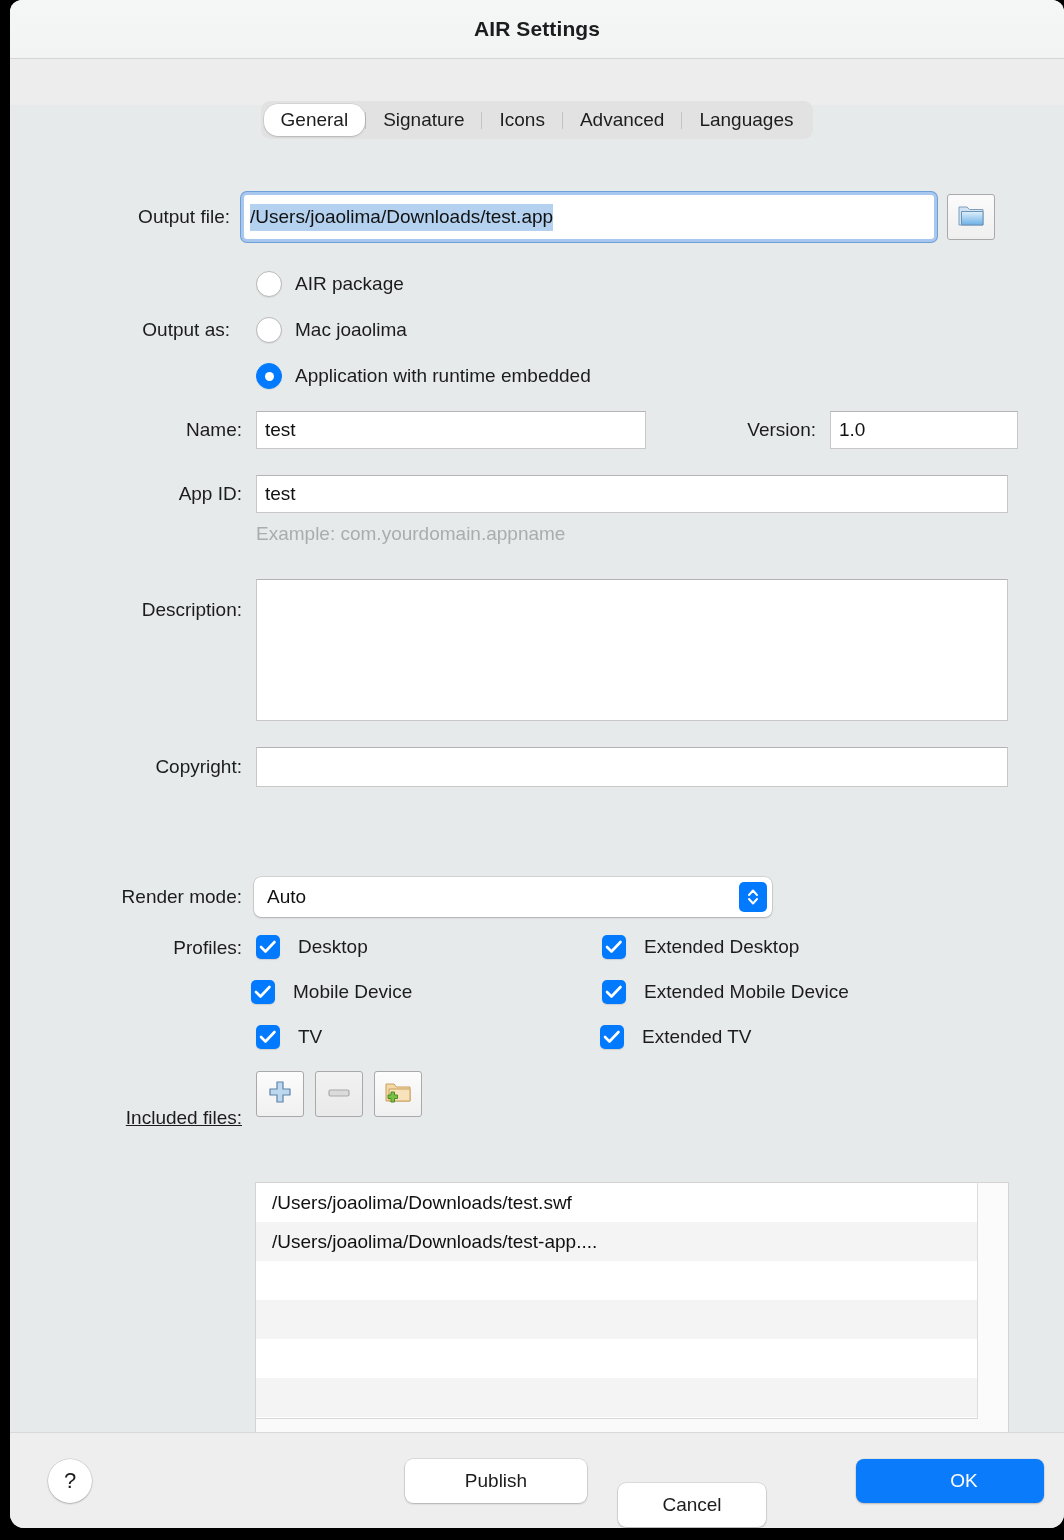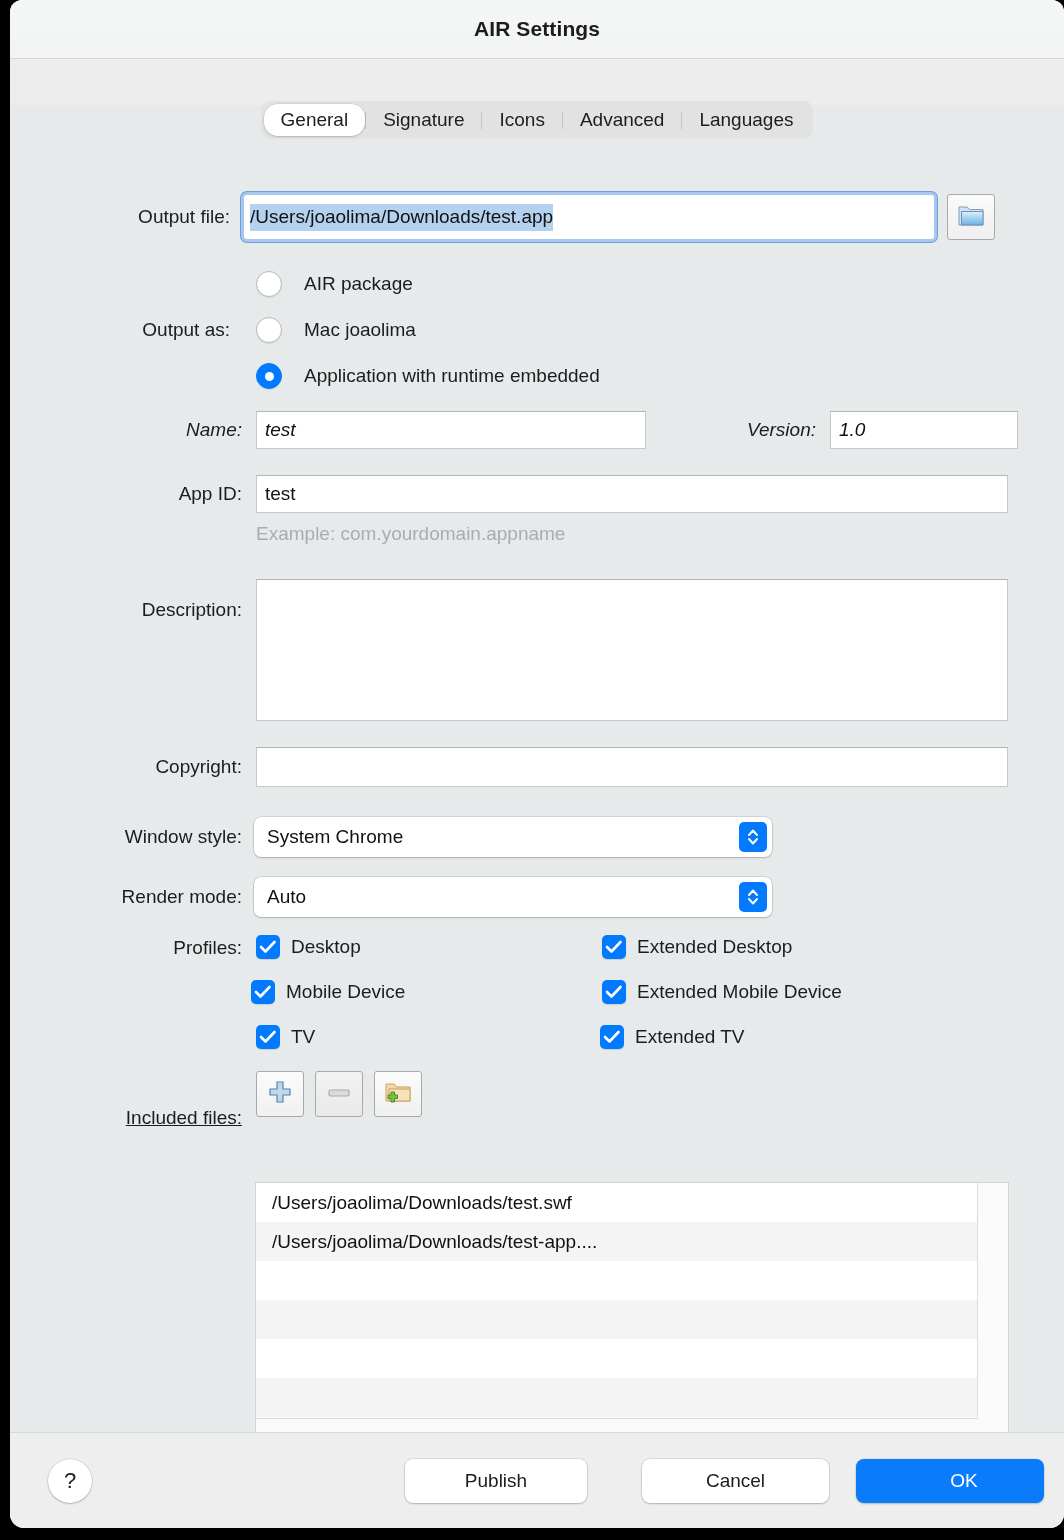--- a/index.html
+++ b/index.html
@@ -150,21 +150,21 @@
     display: flex;
     align-items: center;
     justify-content: center;
     cursor: default;
   }
 
   
   .radio-line {
     display: flex;
     align-items: center;
-    gap: 22px;
+    gap: 13px;
   }
   .radio {
     box-sizing: border-box;
     width: 26px;
     height: 26px;
     border-radius: 50%;
     background: #ffffff;
     border: 1px solid #b9b9b9;
     box-shadow: 0 1px 1px rgba(0,0,0,0.07);
     flex: 0 0 auto;
@@ -182,21 +182,21 @@
     margin: -4.5px 0 0 -4.5px;
     border-radius: 50%;
     background: #ffffff;
   }
   .radio-label { font-size: 19px; color: #1c1c1e; white-space: nowrap; }
 
   
   .cbx-line {
     display: flex;
     align-items: center;
-    gap: 11px;
+    gap: 18px;
   }
   .cbx {
     box-sizing: border-box;
     width: 24px; height: 24px;
     border-radius: 5px;
     background: #027aff;
     flex: 0 0 auto;
     position: relative;
     box-shadow: 0 1px 1px rgba(0,0,0,0.12);
   }
@@ -401,21 +401,21 @@
           <span class="radio"></span>
           <span class="radio-label">Mac joaolima</span>
         </div>
         <div class="radio-line" style="height:46px;">
           <span class="radio on"></span>
           <span class="radio-label">Application with runtime embedded</span>
         </div>
       </div>
     </div>
 
-    <div class="row" style="left:0; top:352px; width:100%;font-style:italic;">
+    <div class="row" style="left:0; top:352px; width:100%;">
       <div class="lbl" style="width:232px;">Name:</div>
       <div class="tinput" style="margin-left:14px; width:390px;">
         <span>test</span>
       </div>
       <div class="lbl" style="width:170px;">Version:</div>
       <div class="tinput" style="margin-left:14px; width:188px;">
         <span>1.0</span>
       </div>
     </div>
 
@@ -434,32 +434,20 @@
       </div>
     </div>
 
     <div class="row" style="left:0; top:688px; width:100%;">
       <div class="lbl" style="width:232px;">Copyright:</div>
       <div class="empty-input" style="margin-left:14px; width:752px; height:40px;">
         <span></span>
       </div>
     </div>
 
-    <div class="row" style="left:0; top:758px; width:100%;">
-      <div class="lbl" style="width:232px;">Window style:</div>
-      <div class="popup" style="margin-left:12px; width:518px;">
-        <span>System Chrome</span>
-        <span class="stepper">
-          <svg width="14" height="22" viewBox="0 0 14 22">
-            <path d="M3 9 L7 4.5 L11 9" fill="none" stroke="#fff" stroke-width="2" stroke-linecap="round" stroke-linejoin="round"></path>
-            <path d="M3 13 L7 17.5 L11 13" fill="none" stroke="#fff" stroke-width="2" stroke-linecap="round" stroke-linejoin="round"></path>
-          </svg>
-        </span>
-      </div>
-    </div>
 
     <div class="row" style="left:0; top:818px; width:100%;">
       <div class="lbl" style="width:232px;">Render mode:</div>
       <div class="popup" style="margin-left:12px; width:518px;">
         <span>Auto</span>
         <span class="stepper">
           <svg width="14" height="22" viewBox="0 0 14 22">
             <path d="M3 9 L7 4.5 L11 9" fill="none" stroke="#fff" stroke-width="2" stroke-linecap="round" stroke-linejoin="round"></path>
             <path d="M3 13 L7 17.5 L11 13" fill="none" stroke="#fff" stroke-width="2" stroke-linecap="round" stroke-linejoin="round"></path>
           </svg>
@@ -559,17 +547,17 @@
         <div class="frow alt"></div>
       </div>
       <div id="filelist-scroll"></div>
     </div>
 
   </div>
 
   <div id="footer">
     <div class="help-btn">?</div>
     <div class="btn" style="left:395px; width:182px;">Publish</div>
-    <div class="btn" style="left:632px; width:187px;">Cancel</div>
+    <div class="btn" style="left:608px; width:148px;margin-top:24px;">Cancel</div>
     <div class="btn primary" style="left:846px; width:160px;padding-left:28px;">OK</div>
   </div>
 
 </div>
 
 </body></html>

